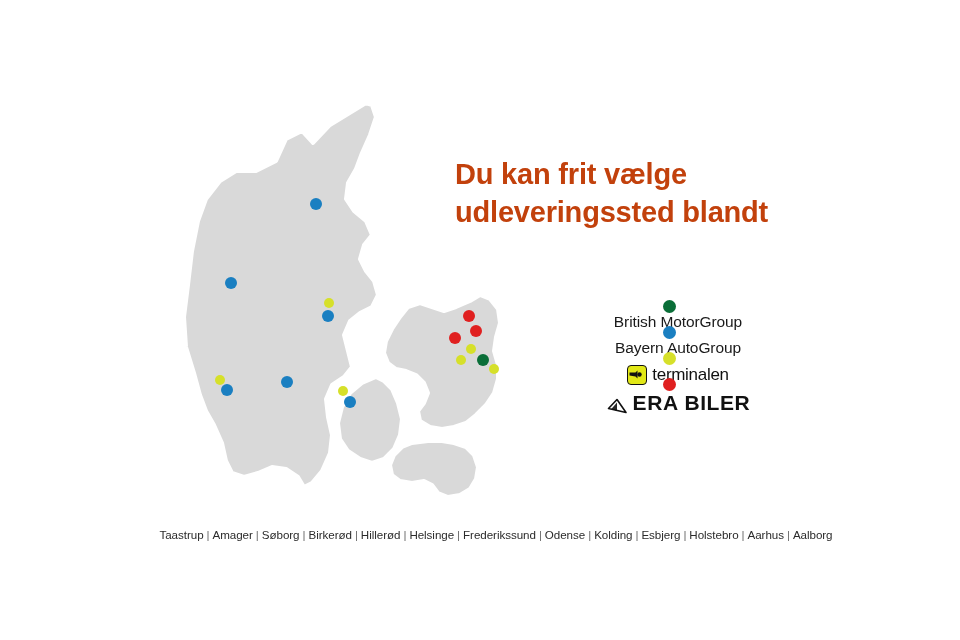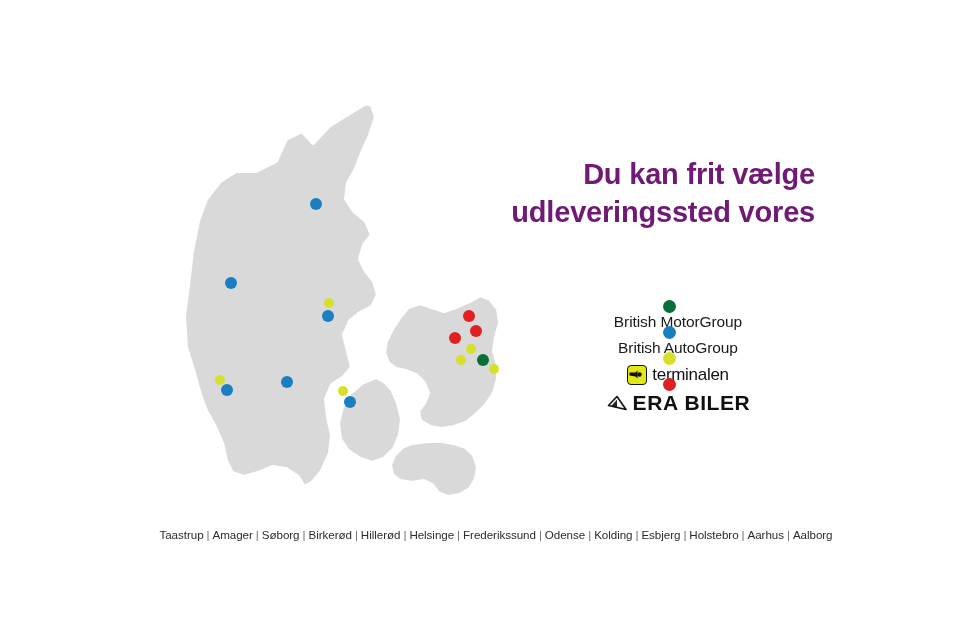--- a/index.html
+++ b/index.html
@@ -15,25 +15,25 @@
   
   #map-wrap{position:absolute;left:180px;top:95px;width:340px;height:410px;}
   #map-wrap svg{display:block;width:100%;height:100%;}
 
   .dot{position:absolute;border-radius:50%;}
 
   
   #headline{
     position:absolute;
     left:455px;top:155px;width:360px;
-    text-align:right;
+    text-align:left;
     font-size:29px;
     line-height:38px;
     font-weight:700;
-    color:#701a75;
+    color:#c2410c;
     letter-spacing:-0.2px;
   }
   #headline div{white-space:nowrap;}
 
   
   #legend{
     position:absolute;
     left:548px;top:300px;
     width:260px;
   }
@@ -47,21 +47,21 @@
     width:13px;height:13px;border-radius:50%;
     flex:0 0 13px;
     margin-right:18px;
   }
   .legend-label{
     font-size:15.5px;
     color:#1a1a1a;
     white-space:nowrap;
     letter-spacing:-0.1px;
   }
-  .legend-logo{display:flex;align-items:center;}
+  .legend-logo{display:flex;align-items:flex-end;}
   .term-mark{
     width:20px;height:20px;border-radius:4px;
     background:#e2e817;
     position:relative;
     margin-right:5px;
     flex:0 0 20px;
     border:1.5px solid #111;
     box-sizing:border-box;
   }
   .term-mark svg{position:absolute;left:0;top:0;}
@@ -250,33 +250,33 @@
         <div class="dot" style="width: 12px; height: 12px; left: 269px; top: 237px; background: rgb(224, 32, 32);"></div>
         <div class="dot" style="width: 10px; height: 10px; left: 286px; top: 249px; background: rgb(214, 224, 42);"></div>
         <div class="dot" style="width: 10px; height: 10px; left: 276px; top: 260px; background: rgb(214, 224, 42);"></div>
         <div class="dot" style="width: 12px; height: 12px; left: 297px; top: 259px; background: rgb(10, 110, 56);"></div>
         <div class="dot" style="width: 10px; height: 10px; left: 309px; top: 269px; background: rgb(214, 224, 42);"></div>
       </div>
   </div>
 
   <div id="headline">
     <div>Du kan frit vælge</div>
-    <div>udleveringssted vores</div>
+    <div>udleveringssted blandt</div>
   </div>
 
   <div id="legend">
 
     <div class="legend-row">
       <span class="legend-swatch" style="background:#0a6e38"></span>
       <span class="legend-label">British MotorGroup</span>
     </div>
 
     <div class="legend-row">
       <span class="legend-swatch" style="background:#1a7fc1"></span>
-      <span class="legend-label">British AutoGroup</span>
+      <span class="legend-label">Bayern AutoGroup</span>
     </div>
 
     <div class="legend-row">
       <span class="legend-swatch" style="background:#d6e02a"></span>
       <span class="legend-logo">
         <span class="term-mark">
           <svg width="17" height="17" viewBox="0 0 17 17" xmlns="http://www.w3.org/2000/svg">
             <path d="M1.5 9.5 L1.5 6.5 L7.5 6.5 L9.5 4.5 L9.5 12.5 L7.5 10.5 Z" fill="#111111"></path>
             <circle cx="11.5" cy="8.5" r="2.2" fill="#111111"></circle>
           </svg>

